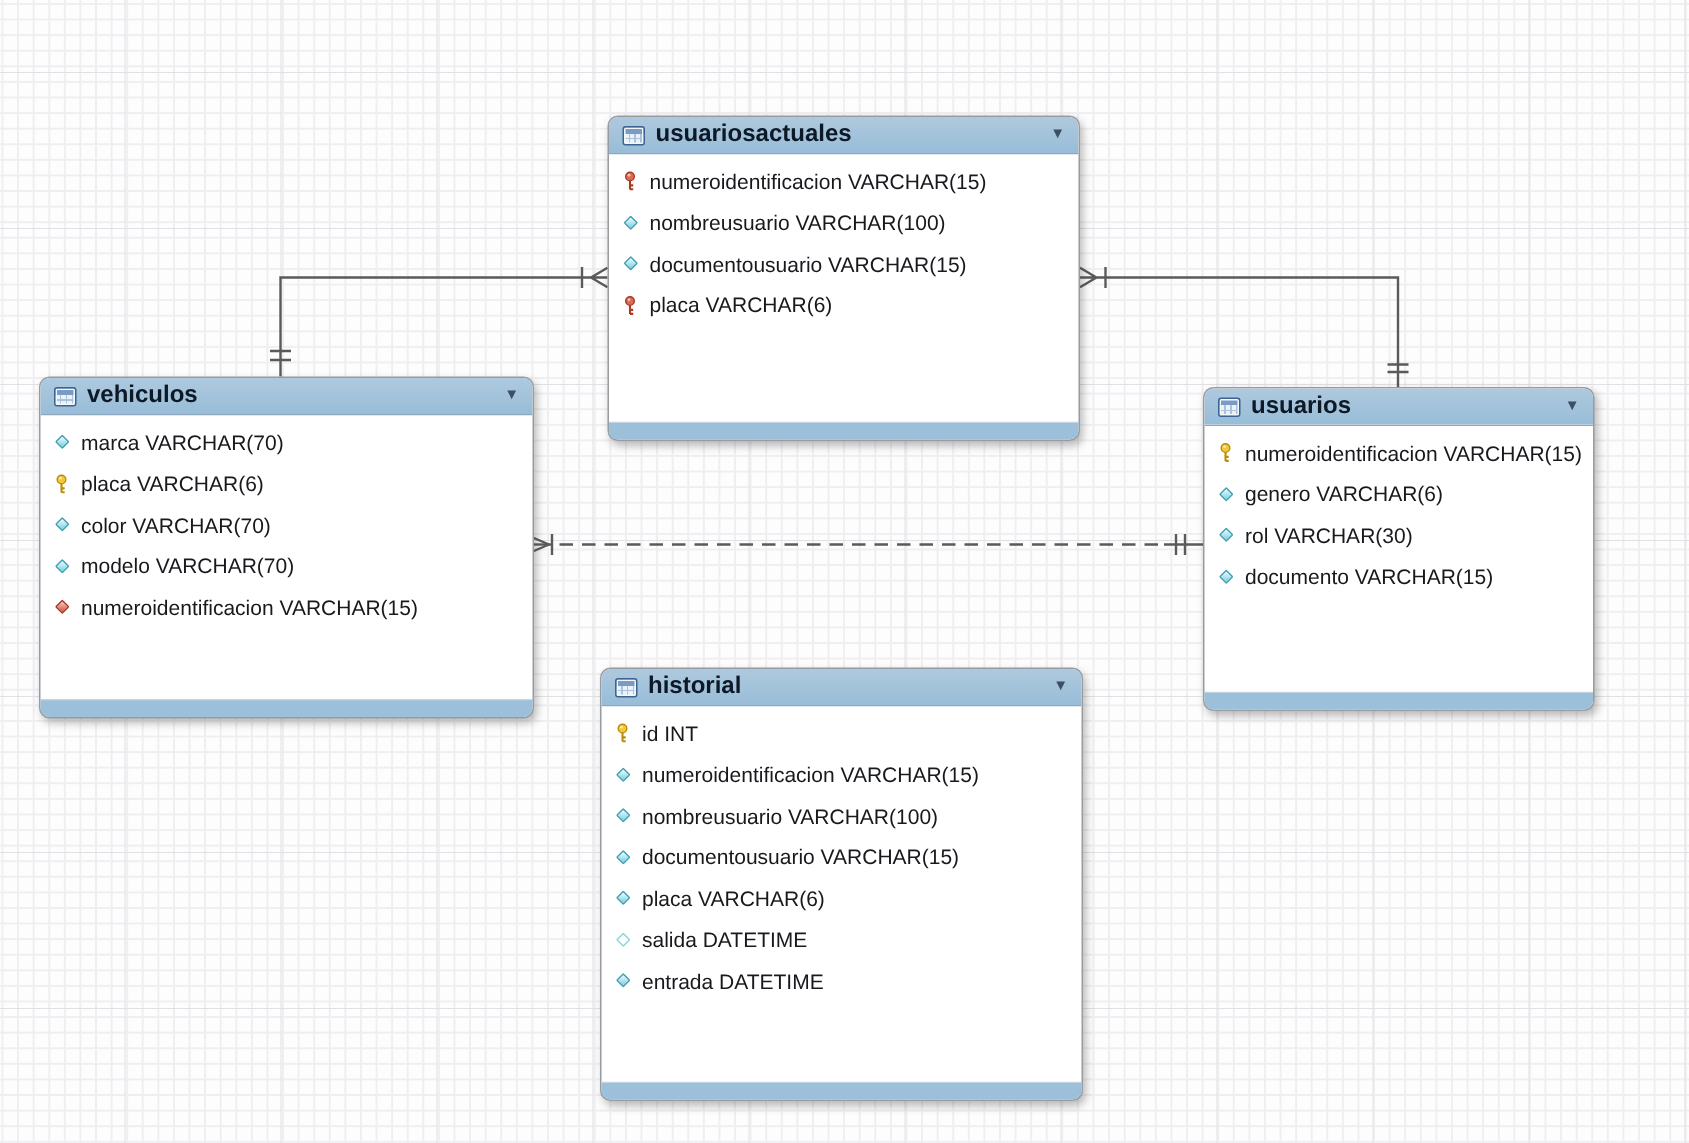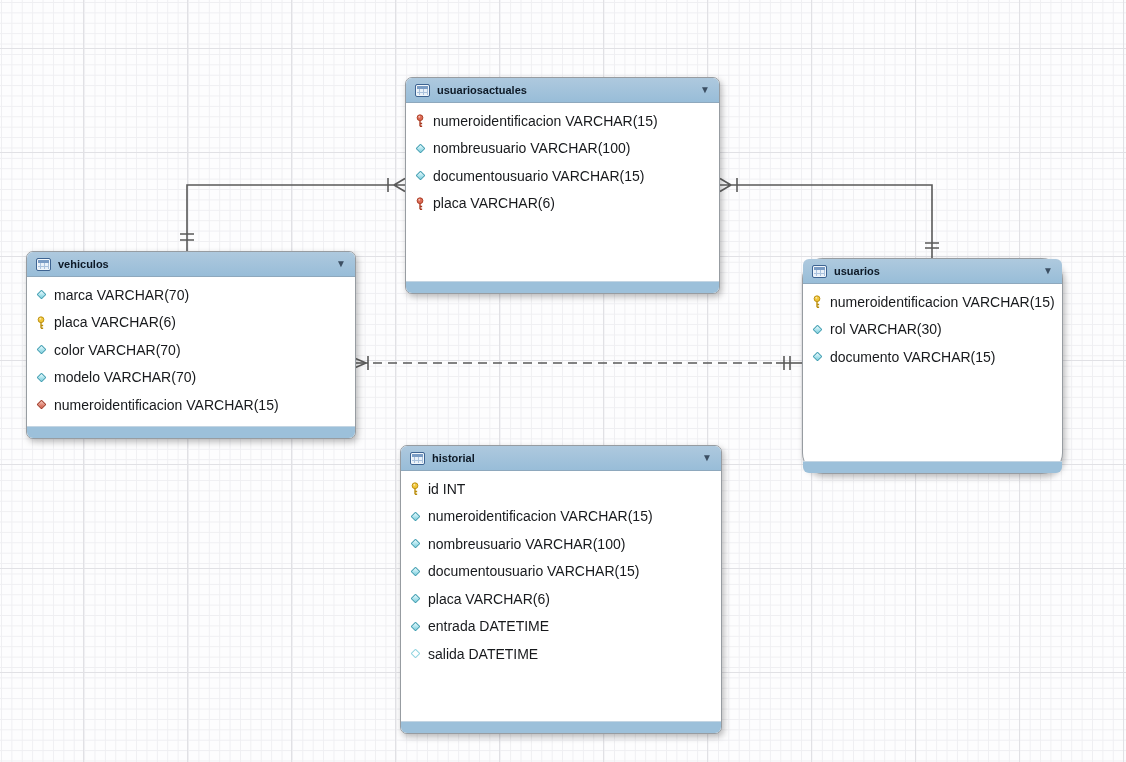--- a/index.html
+++ b/index.html
@@ -40,21 +40,21 @@
     border:1px solid #3d6391;
     border-radius:2px;
     background:
       linear-gradient(#7a9cc4 0 4px, transparent 4px),
       repeating-linear-gradient(to right, transparent 0 3px, #aac2dd 3px 4px),
       repeating-linear-gradient(to bottom, transparent 0 3px, #aac2dd 3px 4px),
       #e9f1f9;
     box-shadow:inset 0 0 0 1px #f2f7fb;
   }
   .tbl-title{
-    font-size:11px;font-weight:bold;color:#0d1926;
+    font-size:16px;font-weight:bold;color:#0d1926;
     white-space:nowrap;overflow:hidden;
   }
   .tbl-caret{
     margin-left:auto;
     font-size:10px;color:#3c4f63;line-height:1;
     cursor:pointer;
   }
   .table-body{flex:1 1 auto;padding:4px 8px 0 8px;overflow:hidden;}
   .col-row{
     height:27.5px;display:flex;align-items:center;gap:7px;
@@ -147,21 +147,21 @@
               <circle cx="4.3" cy="3" r="1" fill="#fff" opacity="0.6"></circle>
               <path d="M5 7 V13.2 M5 10.3 H7.3 M5 13.2 H7.3" stroke="#a83a22" stroke-width="1.5" fill="none"></path>
             </svg>
           </span>
           <span class="col-label">placa VARCHAR(6)</span>
         </div>
       </div>
     <div class="table-footer"></div>
   </div>
 
-  <div class="table-node" style="left:26px;top:251px;width:330px;height:188px;">
+  <div class="table-node" style="left:26px;top:251px;width:330px;height:228px;">
     <div class="table-header">
       <span class="tbl-icon"></span>
       <span class="tbl-title">vehiculos</span>
       <span class="tbl-caret">▼</span>
     </div>
     <div class="table-body">
         <div class="col-row">
           <span class="col-icon">
             <span class="diamond d-col"></span>
           </span>
@@ -192,36 +192,42 @@
         <div class="col-row">
           <span class="col-icon">
             <span class="diamond d-fk"></span>
           </span>
           <span class="col-label">numeroidentificacion VARCHAR(15)</span>
         </div>
       </div>
     <div class="table-footer"></div>
   </div>
 
-  <div class="table-node" style="left:802px;top:258px;width:261px;height:216px;border-radius:21px;">
+  <div class="table-node" style="left:802px;top:258px;width:261px;height:216px;">
     <div class="table-header">
       <span class="tbl-icon"></span>
       <span class="tbl-title">usuarios</span>
       <span class="tbl-caret">▼</span>
     </div>
     <div class="table-body">
         <div class="col-row">
           <span class="col-icon">
             <svg width="10" height="13" viewBox="0 0 10 14">
               <circle cx="5" cy="4" r="3.1" fill="#f2c73a" stroke="#b98d0c" stroke-width="1"></circle>
               <circle cx="4.3" cy="3" r="1" fill="#fff" opacity="0.6"></circle>
               <path d="M5 7 V13.2 M5 10.3 H7.3 M5 13.2 H7.3" stroke="#b98d0c" stroke-width="1.5" fill="none"></path>
             </svg>
           </span>
           <span class="col-label">numeroidentificacion VARCHAR(15)</span>
+        </div>
+        <div class="col-row">
+          <span class="col-icon">
+            <span class="diamond d-col"></span>
+          </span>
+          <span class="col-label">genero VARCHAR(6)</span>
         </div>
         <div class="col-row">
           <span class="col-icon">
             <span class="diamond d-col"></span>
           </span>
           <span class="col-label">rol VARCHAR(30)</span>
         </div>
         <div class="col-row">
           <span class="col-icon">
             <span class="diamond d-col"></span>
@@ -268,27 +274,27 @@
           <span class="col-label">documentousuario VARCHAR(15)</span>
         </div>
         <div class="col-row">
           <span class="col-icon">
             <span class="diamond d-col"></span>
           </span>
           <span class="col-label">placa VARCHAR(6)</span>
         </div>
         <div class="col-row">
           <span class="col-icon">
+            <span class="diamond d-null"></span>
+          </span>
+          <span class="col-label">salida DATETIME</span>
+        </div>
+        <div class="col-row">
+          <span class="col-icon">
             <span class="diamond d-col"></span>
           </span>
           <span class="col-label">entrada DATETIME</span>
-        </div>
-        <div class="col-row">
-          <span class="col-icon">
-            <span class="diamond d-null"></span>
-          </span>
-          <span class="col-label">salida DATETIME</span>
         </div>
       </div>
     <div class="table-footer"></div>
   </div>
 
 </div>
 
 </body></html>

